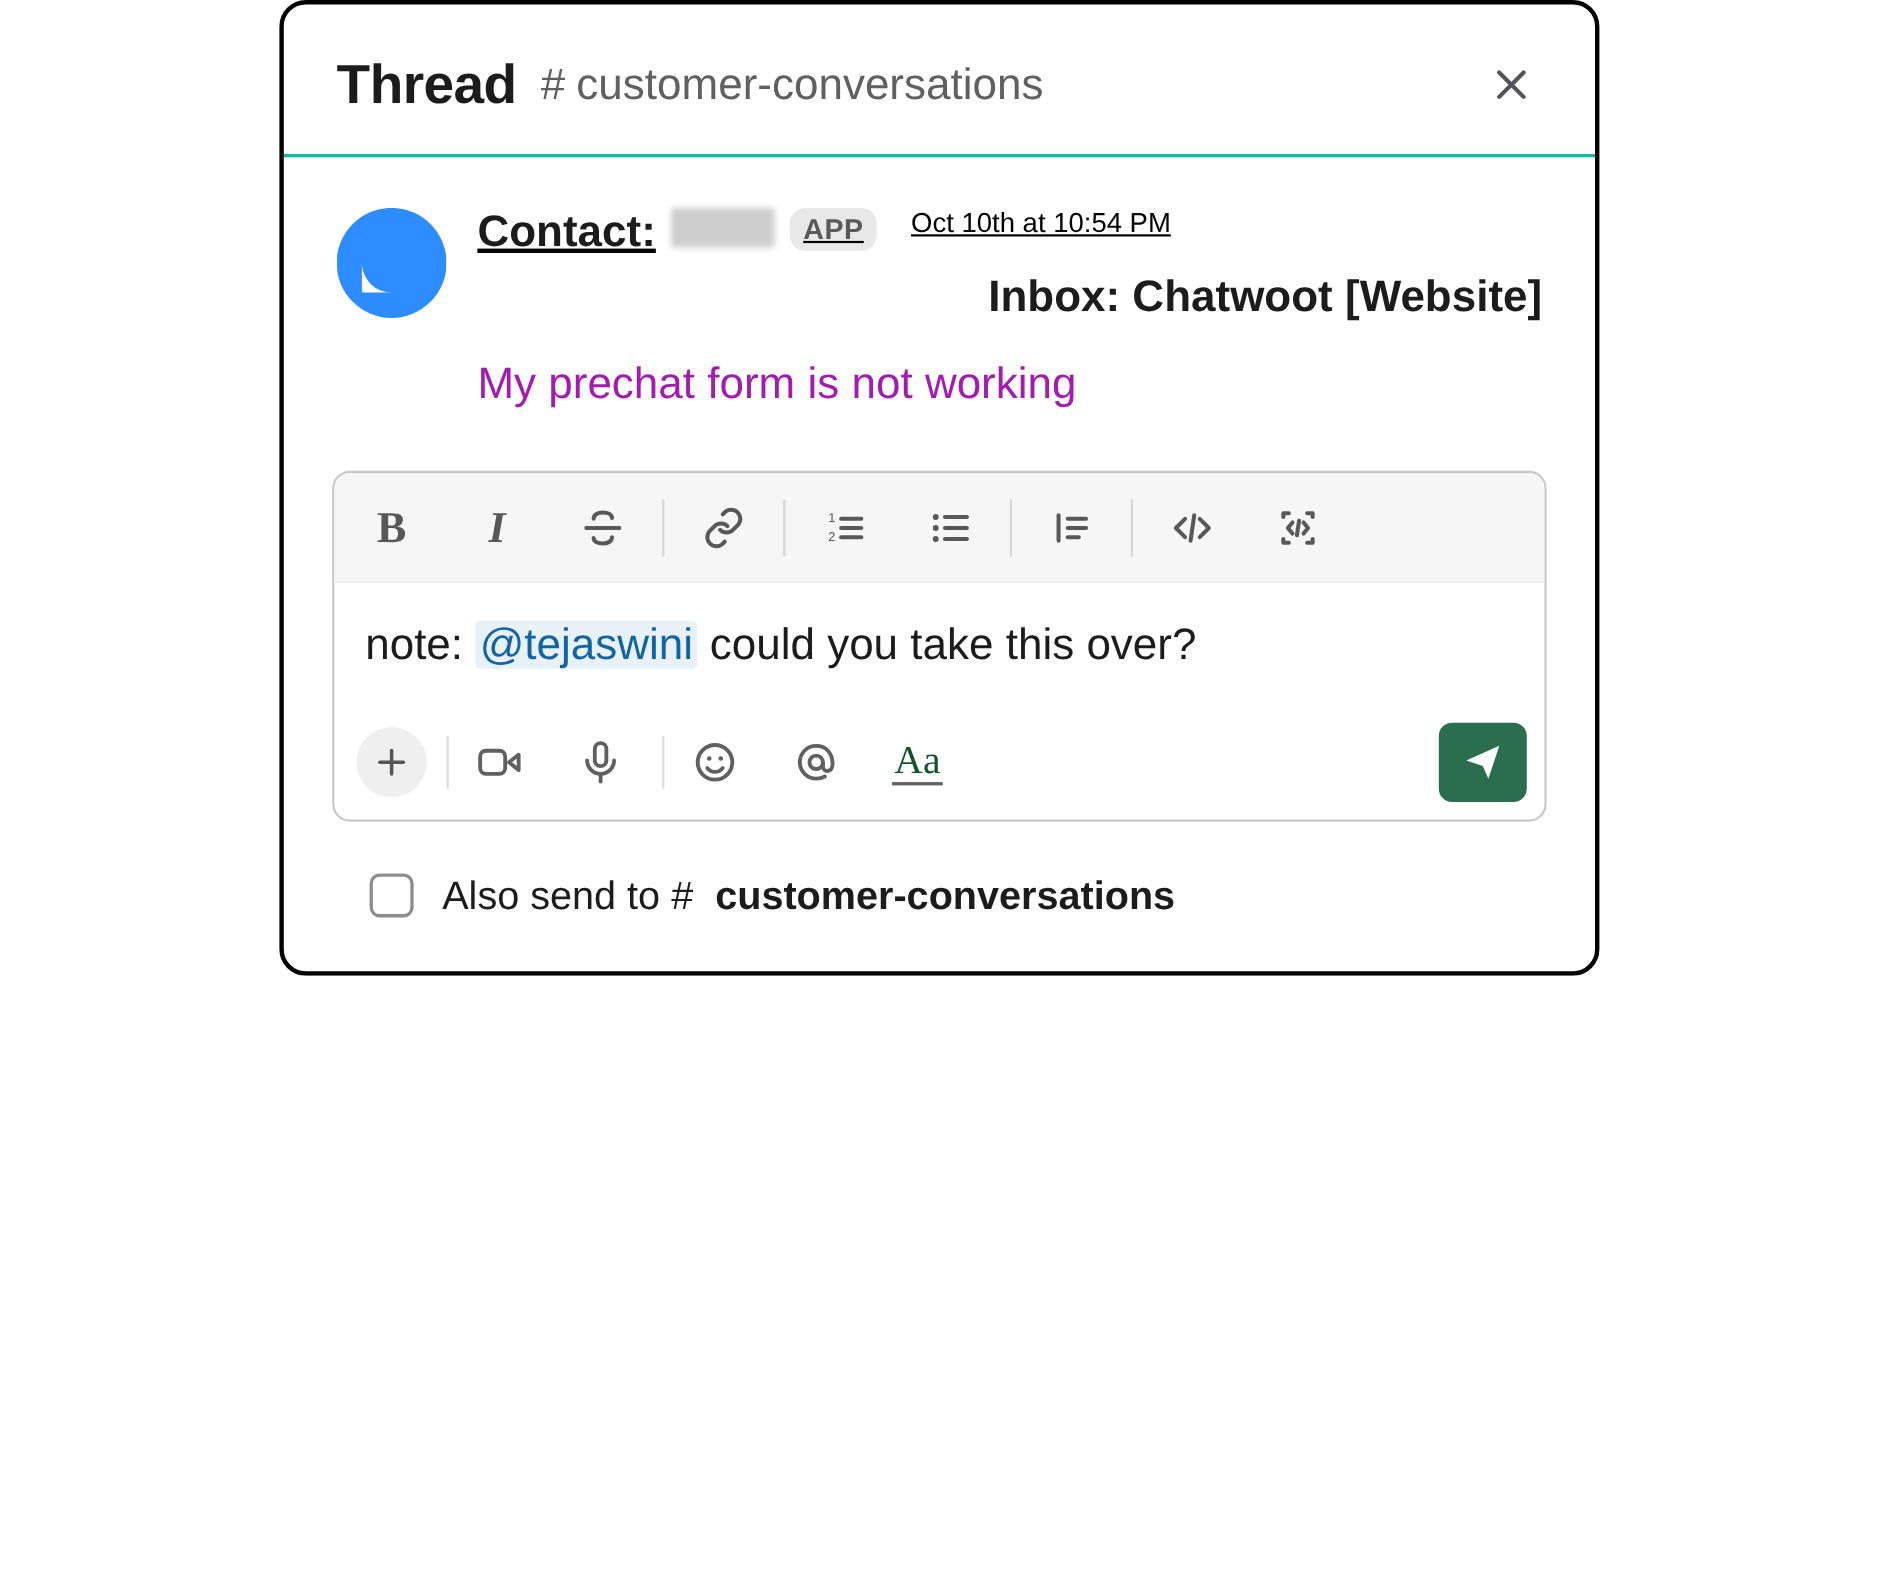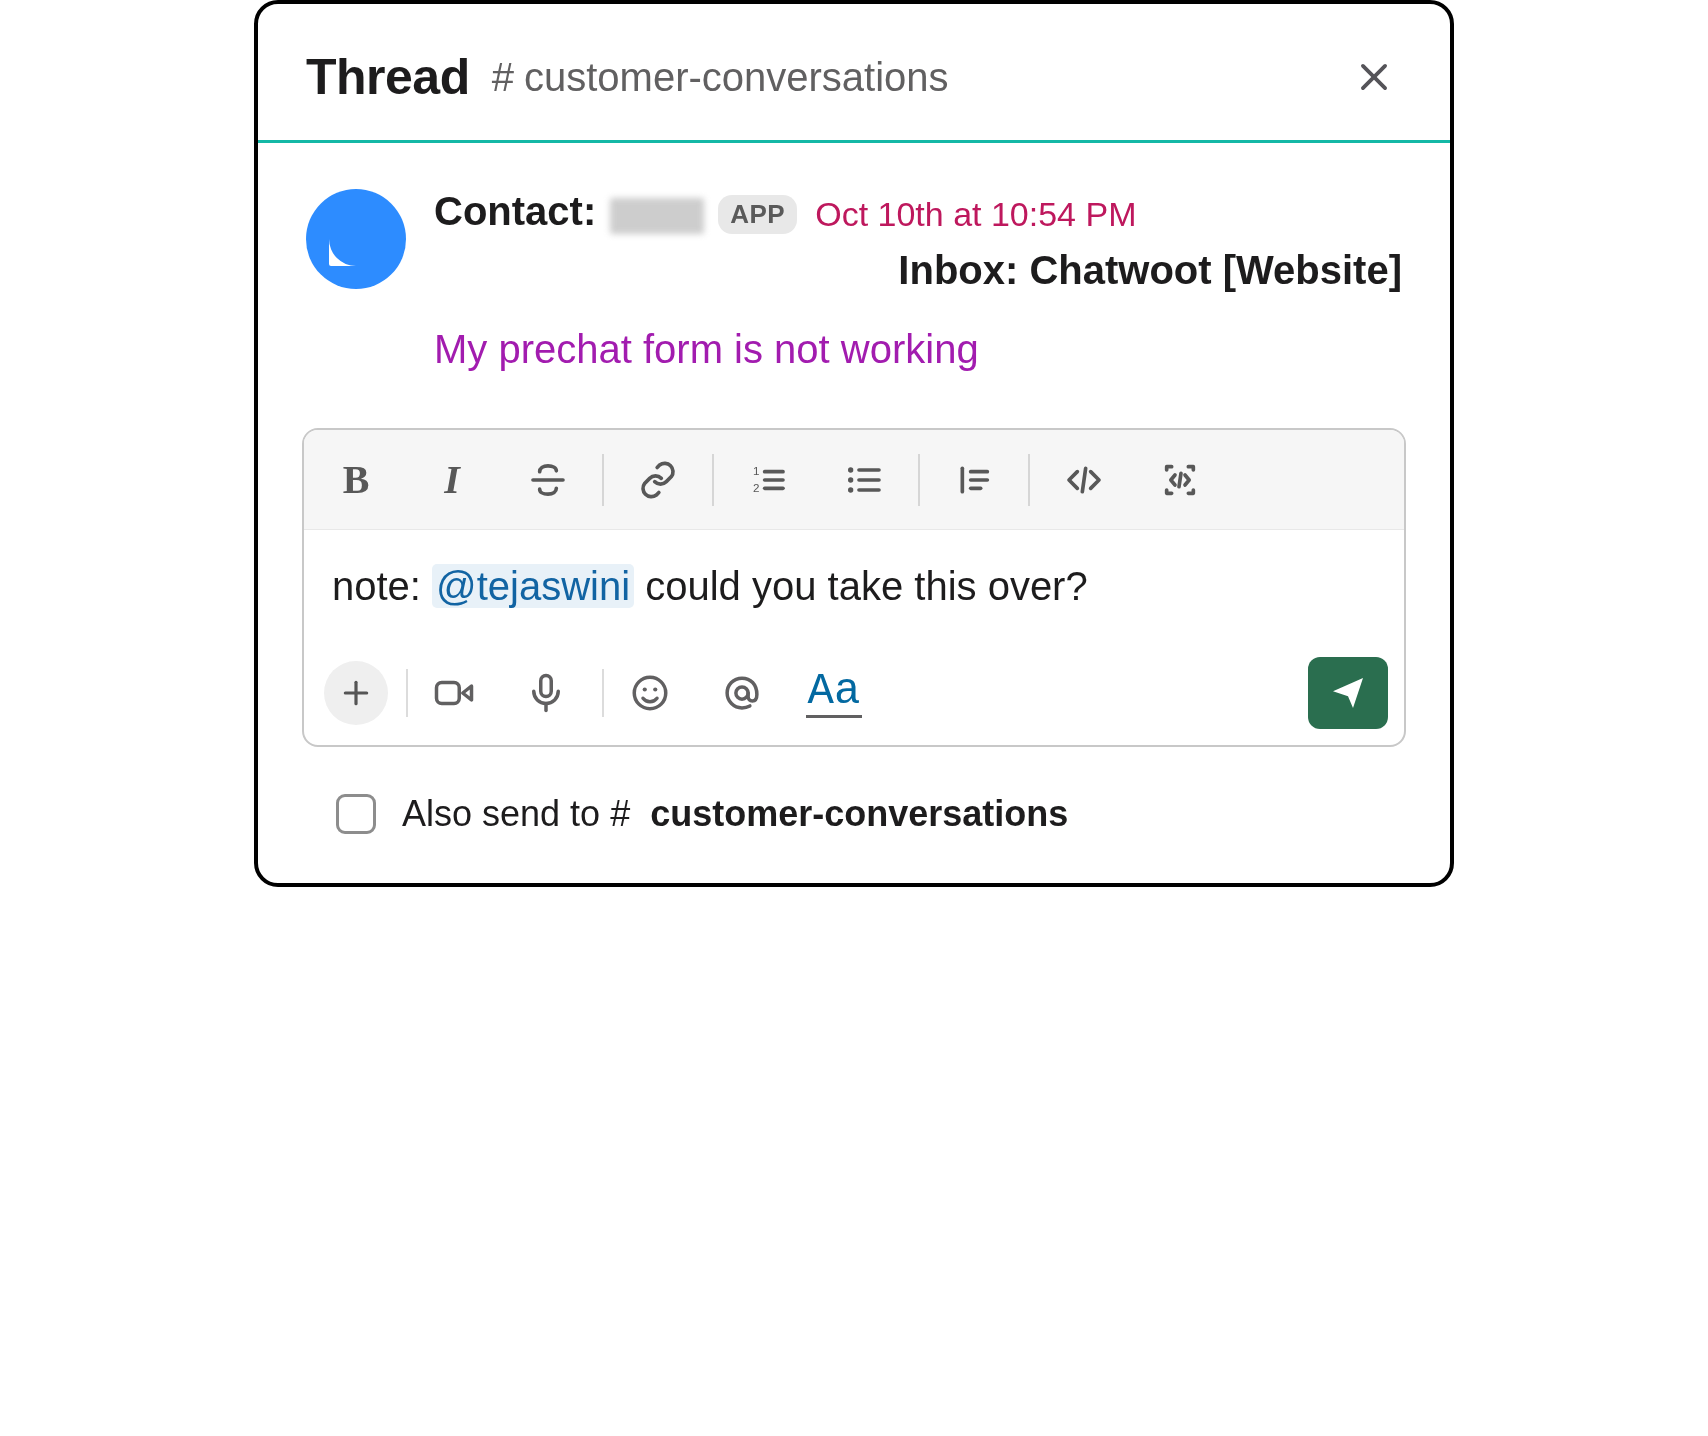--- a/index.html
+++ b/index.html
@@ -71,23 +71,24 @@
       background: #fff;
     }
     .avatar-svg { width: 100px; height: 100px; display: block; }
 
     .msg-body {
       margin-left: 28px;
       flex: 1;
     }
     .msg-line1 {
       display: flex;
-      align-items: flex-end;
+      align-items: flex-start;
       flex-wrap: wrap;
       gap: 14px;
+      text-decoration: underline;
     }
     .contact-label {
       font-size: 40px;
       font-weight: 800;
       color: #1d1c1d;
     }
     .contact-name-redacted {
       width: 94px;
       height: 36px;
       background: #bdbdbd;
@@ -98,23 +99,23 @@
     .app-badge {
       font-size: 26px;
       font-weight: 600;
       color: #5a5a5a;
       background: #e8e8e8;
       padding: 4px 12px;
       border-radius: 14px;
       letter-spacing: 0.5px;
     }
     .timestamp {
-      font-size: 34px;
-      color: #be185d;
-      margin-left: 4px;
+      font-size: 25px;
+      color: #000000;
+      margin-left: 17px;
     }
     .inbox-line {
       font-size: 40px;
       font-weight: 700;
       color: #1d1c1d;
       margin-top: 14px;
       text-align: right;
     }
     .msg-text {
       font-size: 40px;
@@ -234,23 +235,23 @@
     }
     .also-label {
       font-size: 36px;
       color: #1d1c1d;
     }
     .also-channel {
       font-weight: 700;
     }
 
     .aa-glyph {
-      font-family: Liberation Mono, monospace;
-      font-size: 44px;
-      color: #0369a1;
+      font-family: Liberation Serif, serif;
+      font-size: 36px;
+      color: #14532d;
       border-bottom: 3px solid #616061;
       padding: 0 2px 2px;
       line-height: 1;
     }
   </style>
 </head>
 <body>
 
 <div class="panel">
 

